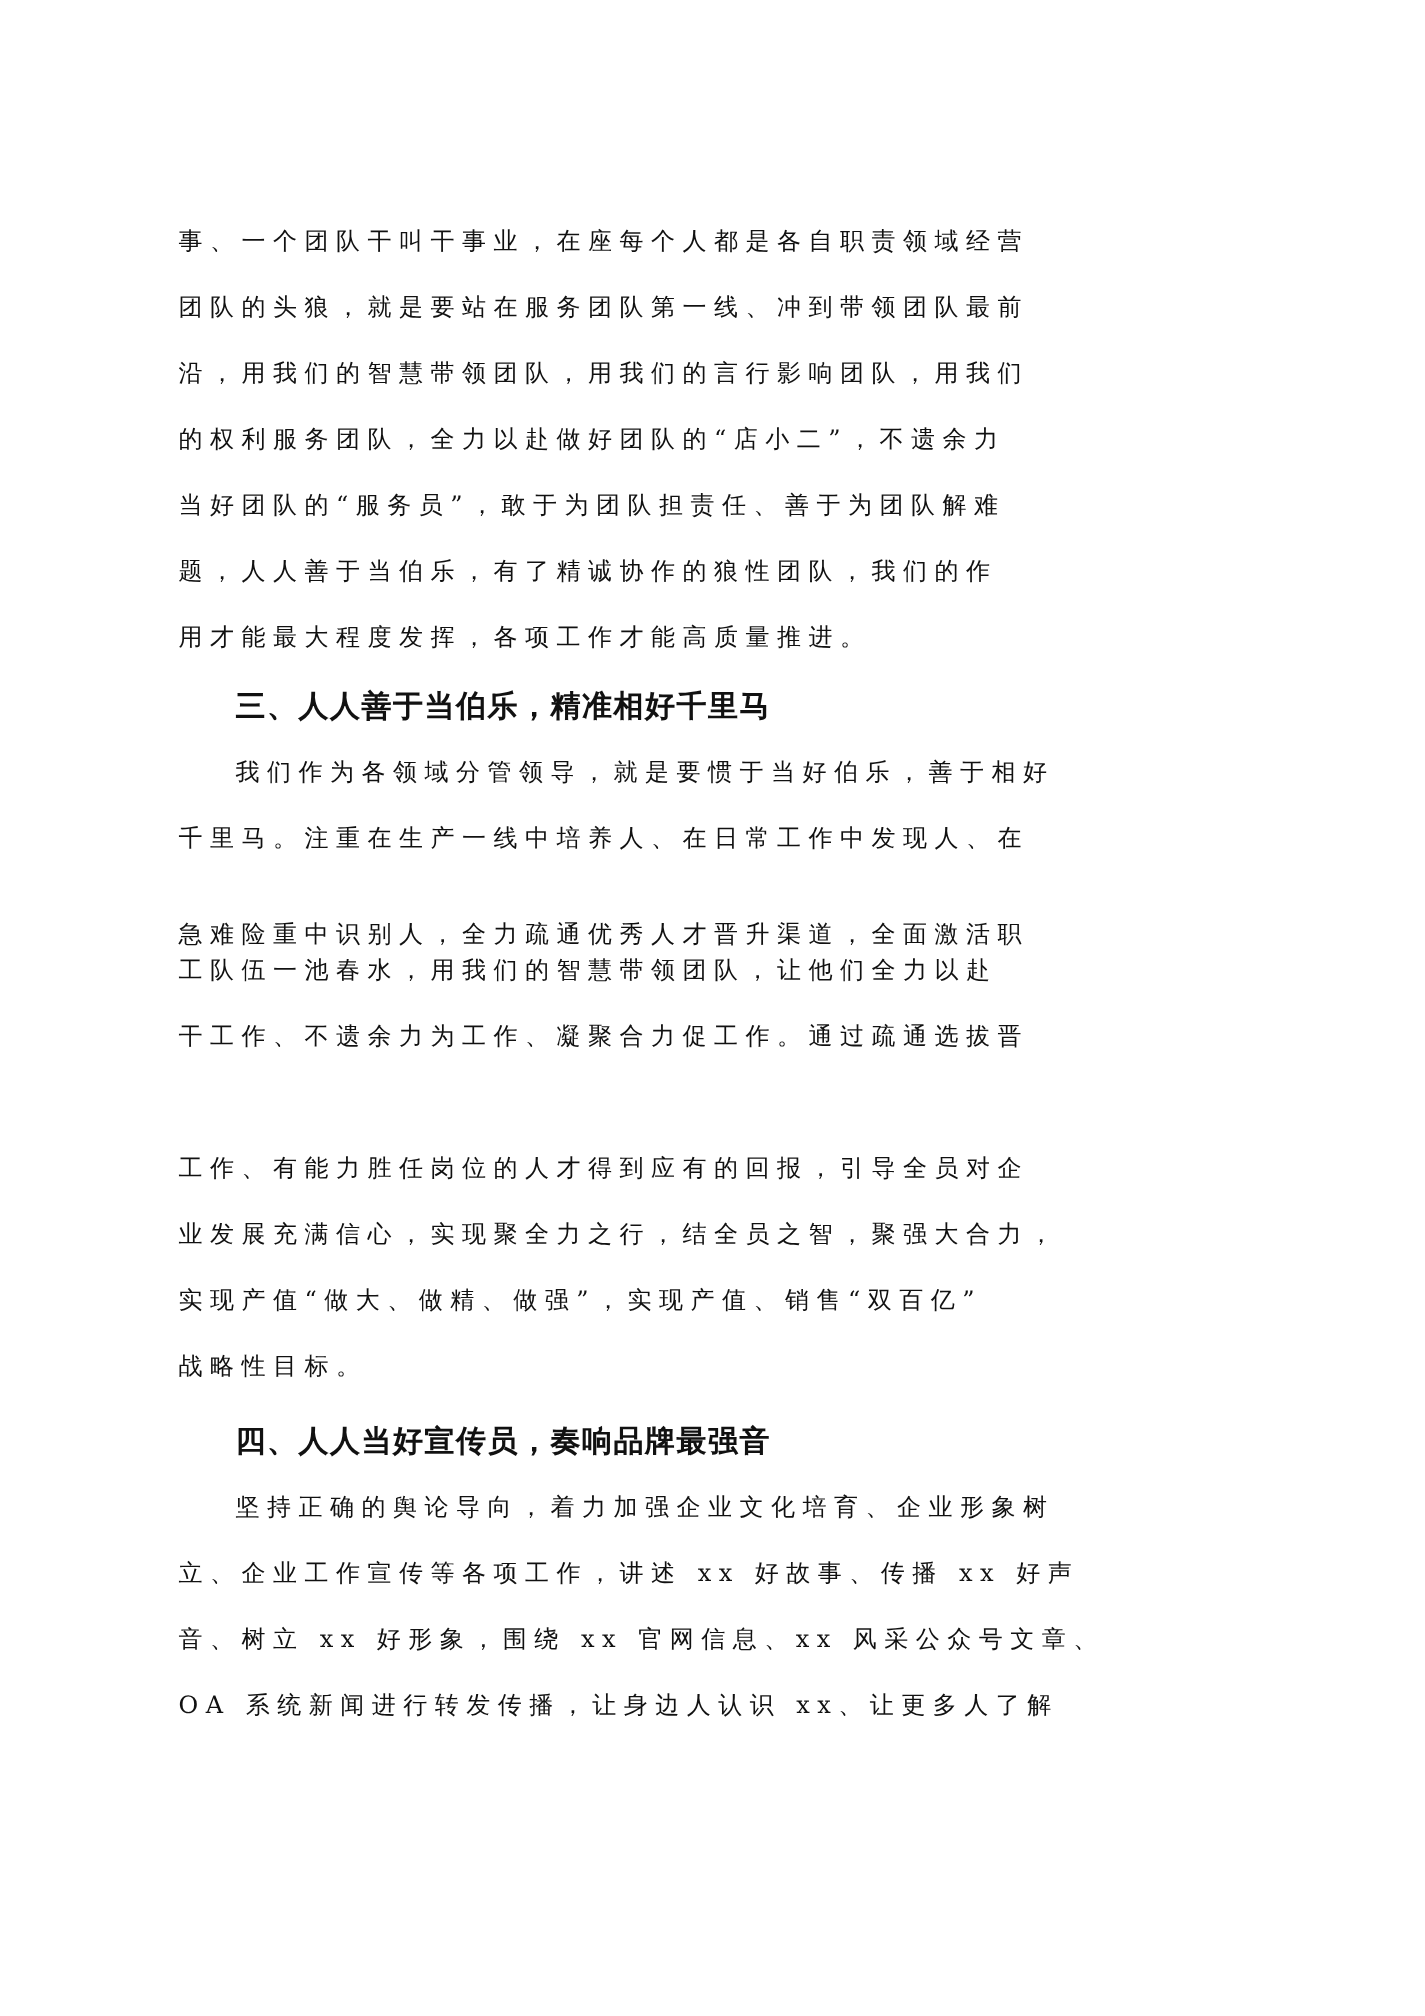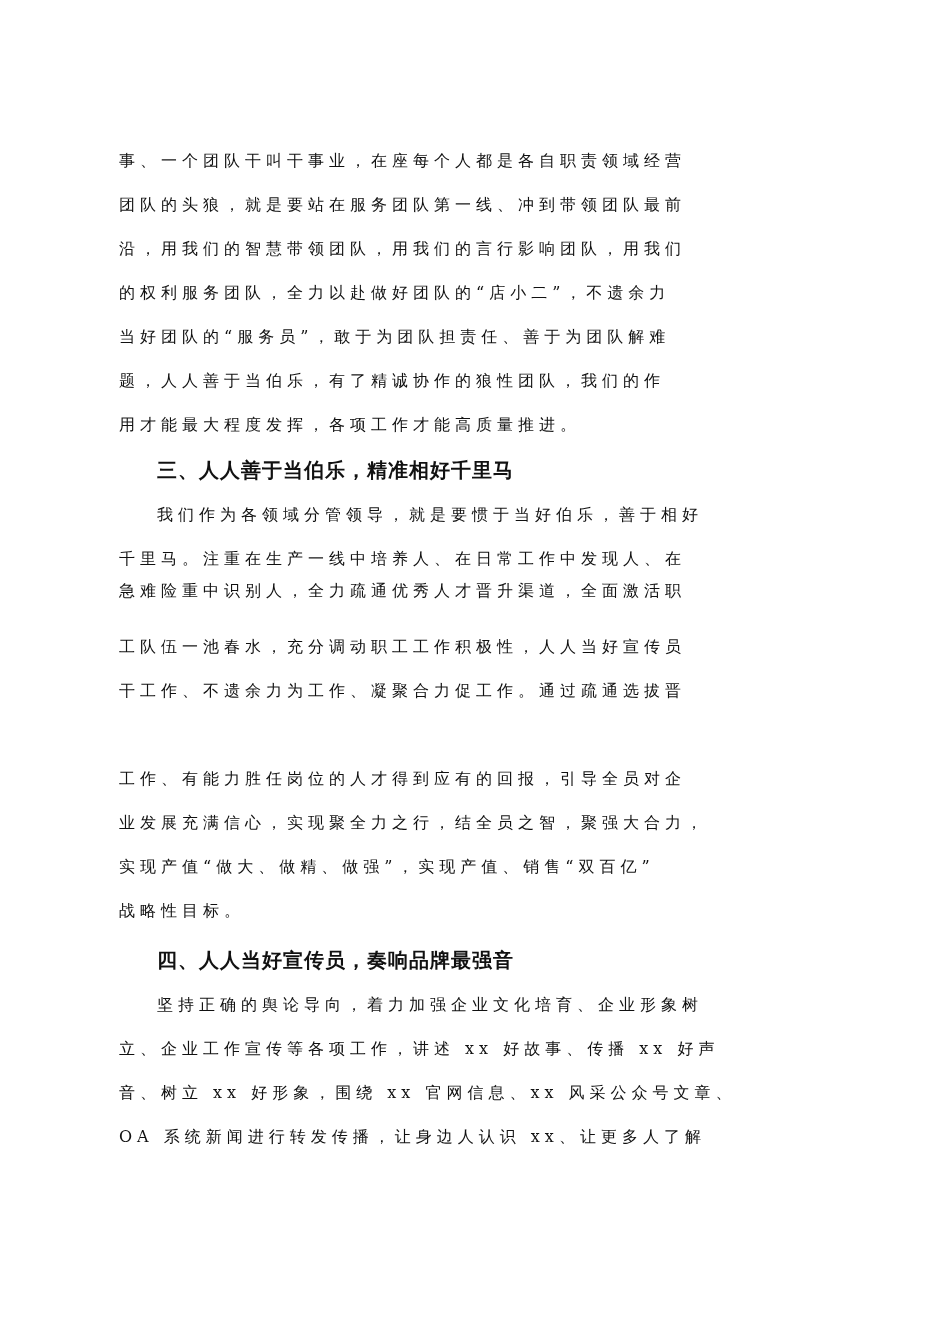--- a/index.html
+++ b/index.html
@@ -53,22 +53,22 @@
   <div class="line" style="top:234px">沿，用我们的智慧带领团队，用我们的言行影响团队，用我们</div>
   <div class="line" style="top:278px">的权利服务团队，全力以赴做好团队的“店小二”，不遗余力</div>
   <div class="line" style="top:322px">当好团队的“服务员”，敢于为团队担责任、善于为团队解难</div>
   <div class="line" style="top:366px">题，人人善于当伯乐，有了精诚协作的狼性团队，我们的作</div>
   <div class="line" style="top:410px">用才能最大程度发挥，各项工作才能高质量推进。</div>
 
   <div class="line heading" style="top:455px">三、人人善于当伯乐，精准相好千里马</div>
 
   <div class="line indent" style="top:500px">我们作为各领域分管领导，就是要惯于当好伯乐，善于相好</div>
   <div class="line" style="top:544px">千里马。注重在生产一线中培养人、在日常工作中发现人、在</div>
-  <div class="line" style="top:576px">急难险重中识别人，全力疏通优秀人才晋升渠道，全面激活职</div>
-  <div class="line" style="top:632px">工队伍一池春水，充分调动职工工作积极性，人人当好宣传员</div>
+  <div class="line" style="top:608px">急难险重中识别人，全力疏通优秀人才晋升渠道，全面激活职</div>
+  <div class="line" style="top:632px">工队伍一池春水，用我们的智慧带领团队，让他们全力以赴</div>
   <div class="line" style="top:676px">干工作、不遗余力为工作、凝聚合力促工作。通过疏通选拔晋</div>
   <div class="line" style="top:764px">工作、有能力胜任岗位的人才得到应有的回报，引导全员对企</div>
   <div class="line" style="top:808px">业发展充满信心，实现聚全力之行，结全员之智，聚强大合力，</div>
   <div class="line" style="top:852px">实现产值“做大、做精、做强”，实现产值、销售“双百亿”</div>
   <div class="line" style="top:896px">战略性目标。</div>
 
   <div class="line heading" style="top:945px">四、人人当好宣传员，奏响品牌最强音</div>
 
   <div class="line indent" style="top:990px">坚持正确的舆论导向，着力加强企业文化培育、企业形象树</div>
   <div class="line" style="top:1034px">立、企业工作宣传等各项工作，讲述 xx 好故事、传播 xx 好声</div>

